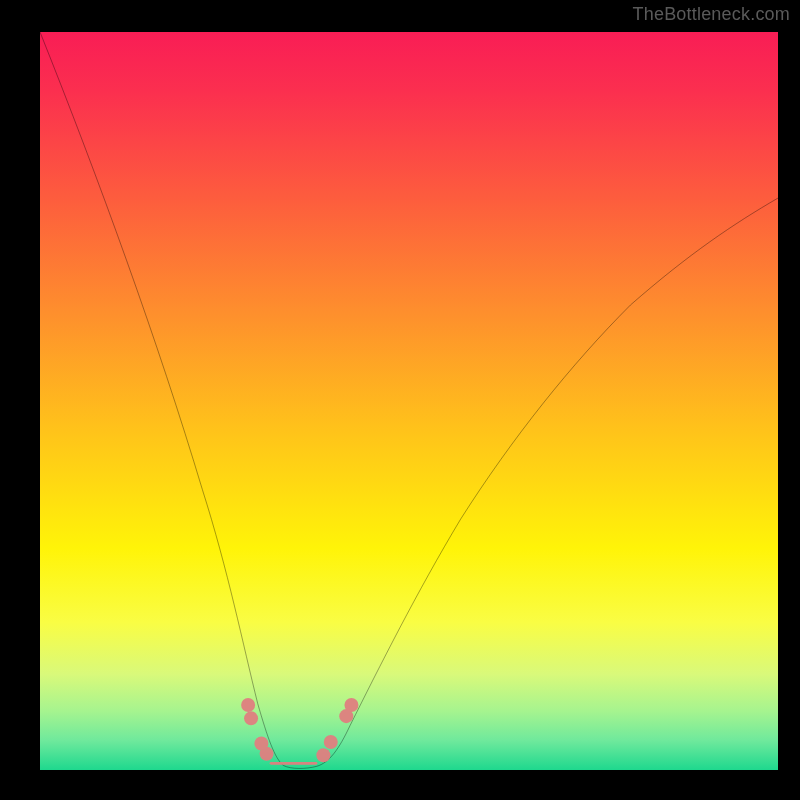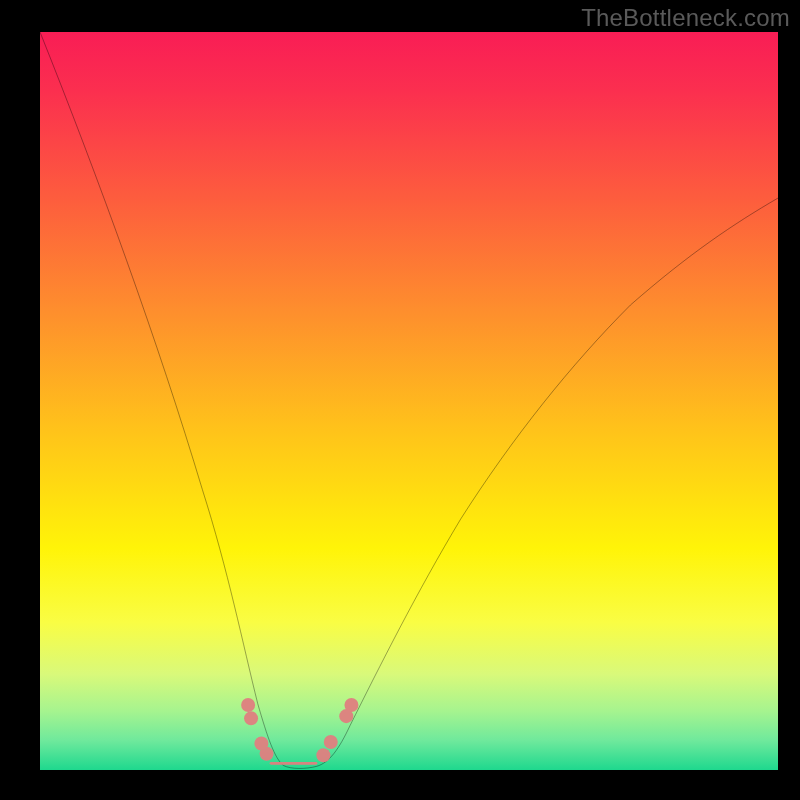--- a/index.html
+++ b/index.html
@@ -15,21 +15,21 @@
     position: relative;
     width: 800px;
     height: 800px;
     background: #000;
   }
   .watermark {
     position: absolute;
     top: 4px;
     right: 10px;
     color: #5a5a5a;
-    font-size: 24px;
+    font-size: 18px;
     font-weight: 400;
     letter-spacing: 0.2px;
     z-index: 5;
     user-select: none;
   }
   .plot-area {
     position: absolute;
     left: 40px;
     top: 32px;
     width: 738px;

